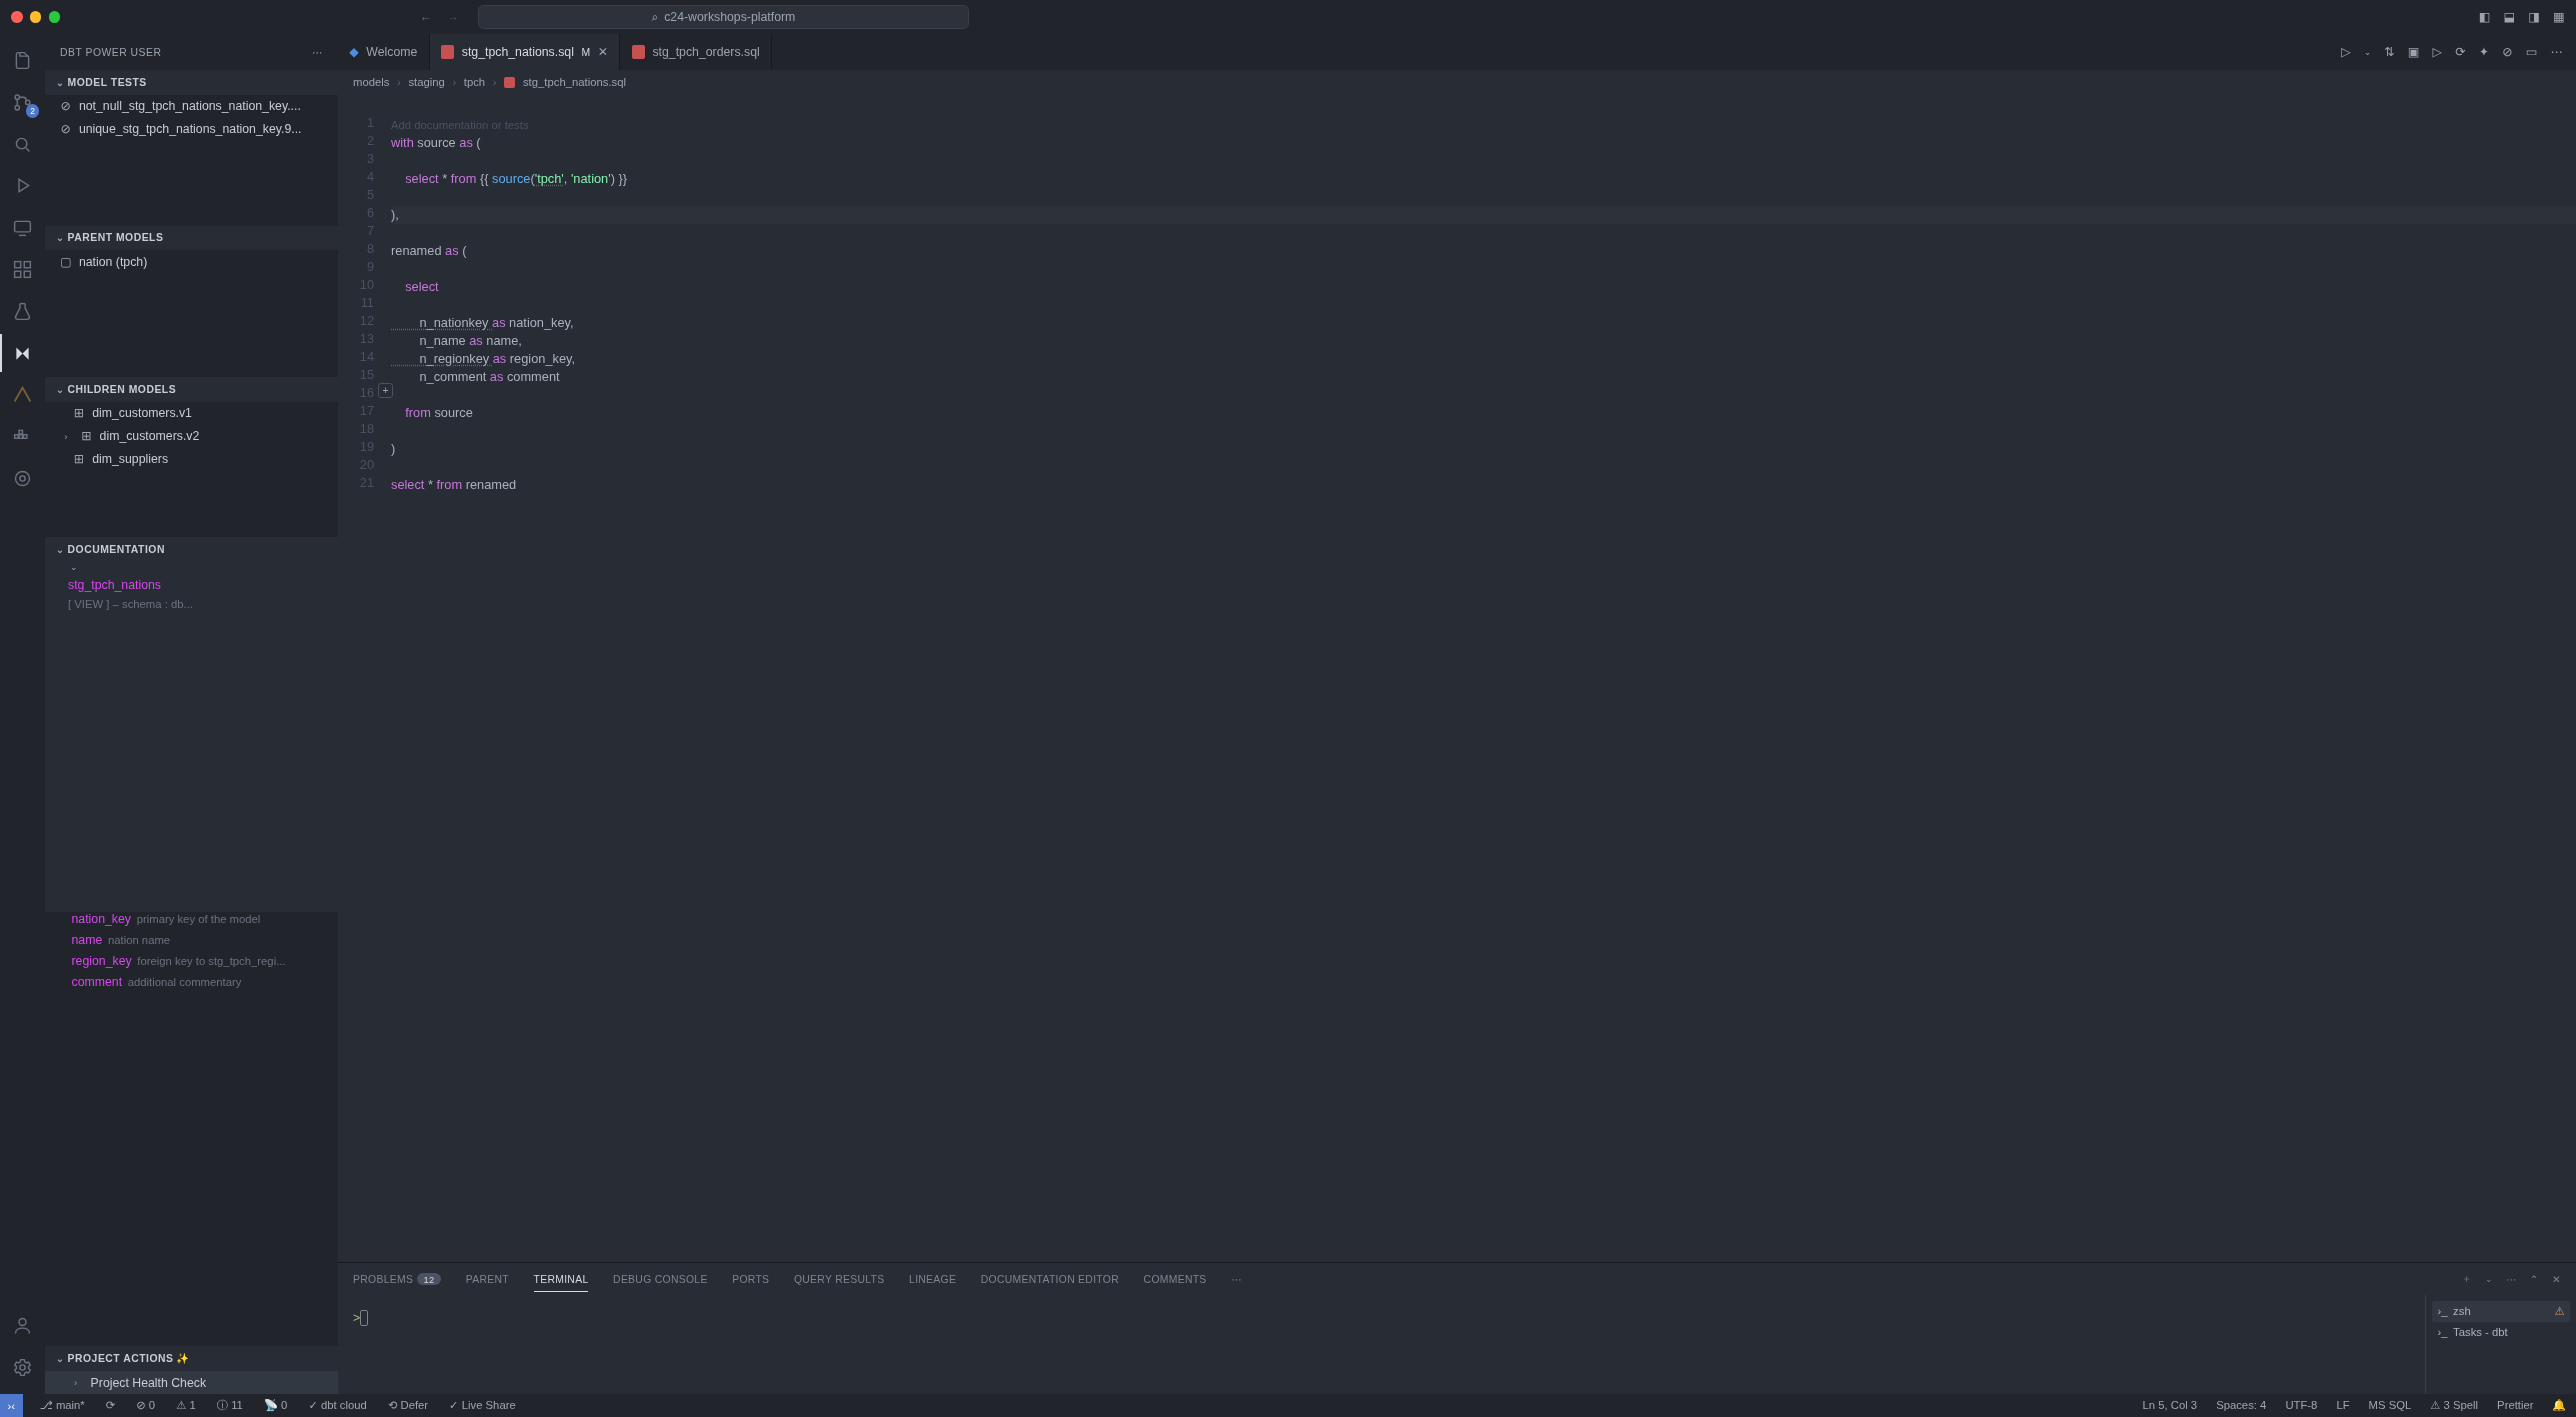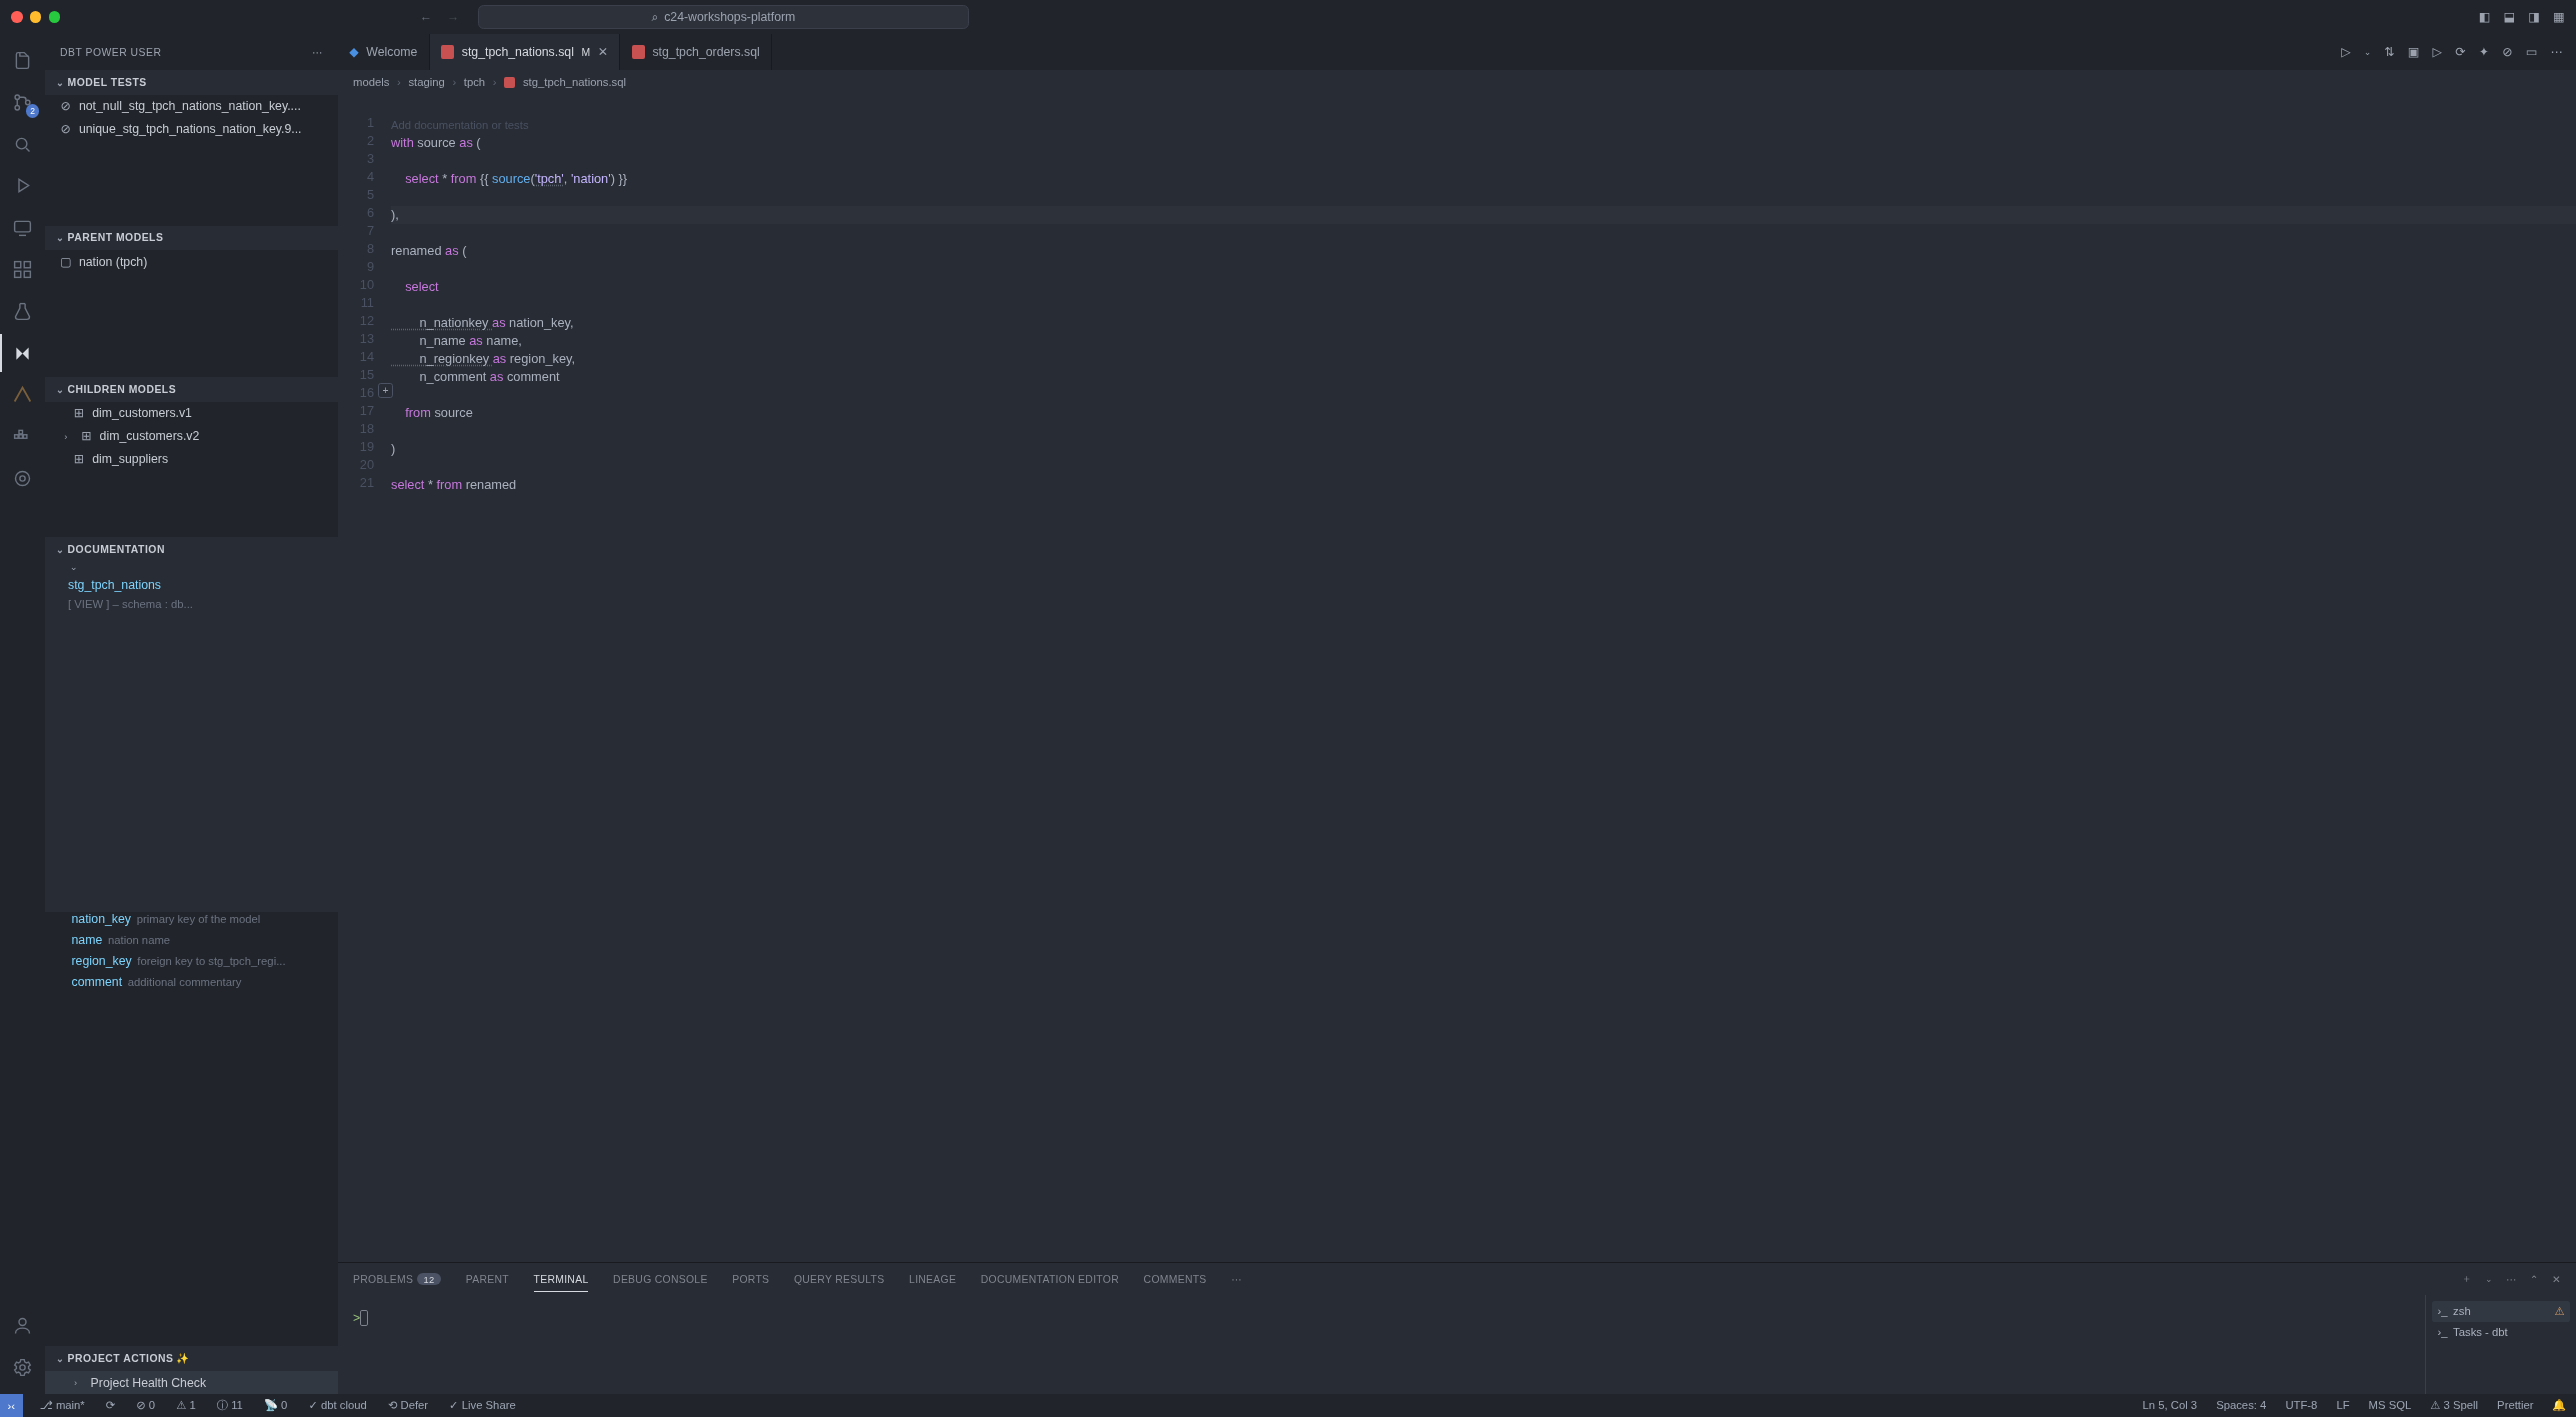--- a/index.html
+++ b/index.html
@@ -28,21 +28,21 @@
 .sidebar { width: 293px; background: #21252b; display: flex; flex-direction: column; overflow: hidden; }
 .sidebar-header { height: 36px; display: flex; align-items: center; padding: 0 15px; font-size: 10.4px; letter-spacing: 0.5px; color: #9ca3af; text-transform: uppercase; }
 .sidebar-header .dots { margin-left: auto; }
 .section-hdr { height: 24.6px; background: #282c34; display: flex; align-items: center; padding-left: 7.6px; font-size: 10.4px; font-weight: 600; letter-spacing: 0.5px; color: #c8ccd4; cursor: pointer; }
 .chev { width: 15px; text-align: center; color: #9ca3af; font-size: 9.4px; }
 .item { height: 23px; display: flex; align-items: center; padding-left: 13.2px; gap: 5.7px; color: #c8ccd4; cursor: pointer; font-size: 12.3px; }
 .item .icon { width: 15px; text-align: center; color: #9ca3af; }
 .item.indent1 { padding-left: 26.5px; }
 .doc-item { padding-left: 26.5px; display: flex; gap: 5.7px; align-items: baseline; height: 21px; font-size: 12.3px; }
 .doc-item.main { padding-left: 23px; }
-.doc-name { color: #7dd3fc; }
+.doc-name { color: #d946ef; }
 .doc-desc { color: #6b7280; font-size: 11.3px; }
 .project-action { height: 23px; background: #323842; display: flex; align-items: center; padding-left: 23px; gap: 7.6px; color: #c8ccd4; }
 .flex-grow { flex: 1; }
 
 .main { flex: 1; display: flex; flex-direction: column; min-width: 0; background: #282c34; }
 
 .tabs { height: 36px; display: flex; background: #21252b; align-items: stretch; }
 .tab { display: flex; align-items: center; padding: 0 11.3px; gap: 7.6px; color: #9ca3af; cursor: pointer; font-size: 12.3px; border-right: 0.9px solid #181a1f; }
 .tab.active { background: #282c34; color: #d7dae0; }
 .tab .sql-icon { width: 13.2px; height: 13.2px; background: #c75050; border-radius: 1.9px; display: inline-block; }
@@ -53,21 +53,21 @@
 
 .breadcrumb { height: 24.6px; display: flex; align-items: center; padding-left: 15px; gap: 7.6px; color: #9ca3af; font-size: 11.3px; }
 .breadcrumb .sep { color: #5c6370; }
 
 .editor { flex: 1; display: flex; font-family: "SF Mono", Menlo, monospace; font-size: 12.8px; overflow: hidden; position: relative; }
 .gutter { width: 53px; text-align: right; color: #495162; padding-right: 17px; line-height: 18px; padding-top: 19px; }
 .code { flex: 1; padding-top: 3.8px; line-height: 18px; white-space: pre; color: #abb2bf; }
 .code-hint { color: #495162; font-size: 11.3px; line-height: 15px; }
 .kw { color: #c678dd; }
 .fn { color: #61afef; }
-.str { color: #c4b5fd; margin-top: 40px; }
+.str { color: #86efac; margin-top: 40px; }
 .plain { color: #abb2bf; }
 .cur-line { background: #2c313a; display: inline-block; width: 100%; }
 .fold { position: absolute; left: 40px; top: 288px; width: 15px; height: 15px; border: 0.9px solid #4b5263; border-radius: 2.8px; color: #9ca3af; font-size: 10.4px; display: flex; align-items: center; justify-content: center; background: #282c34; cursor: pointer; }
 .underline { text-decoration: underline dotted #5c6370; }
 
 .panel { height: 132px; border-top: 0.9px solid #181a1f; display: flex; flex-direction: column; background: #282c34; }
 .panel-tabs { height: 32px; display: flex; align-items: center; padding: 0 15px; gap: 24.6px; font-size: 10.4px; letter-spacing: 0.3px; color: #7f848e; }
 .panel-tabs .ptab { cursor: pointer; }
 .panel-tabs .ptab.active { color: #d7dae0; position: relative; }
 .panel-tabs .ptab.active::after { content: ""; position: absolute; bottom: -7.6px; left: 0; right: 0; height: 0.9px; background: #d7dae0; }

